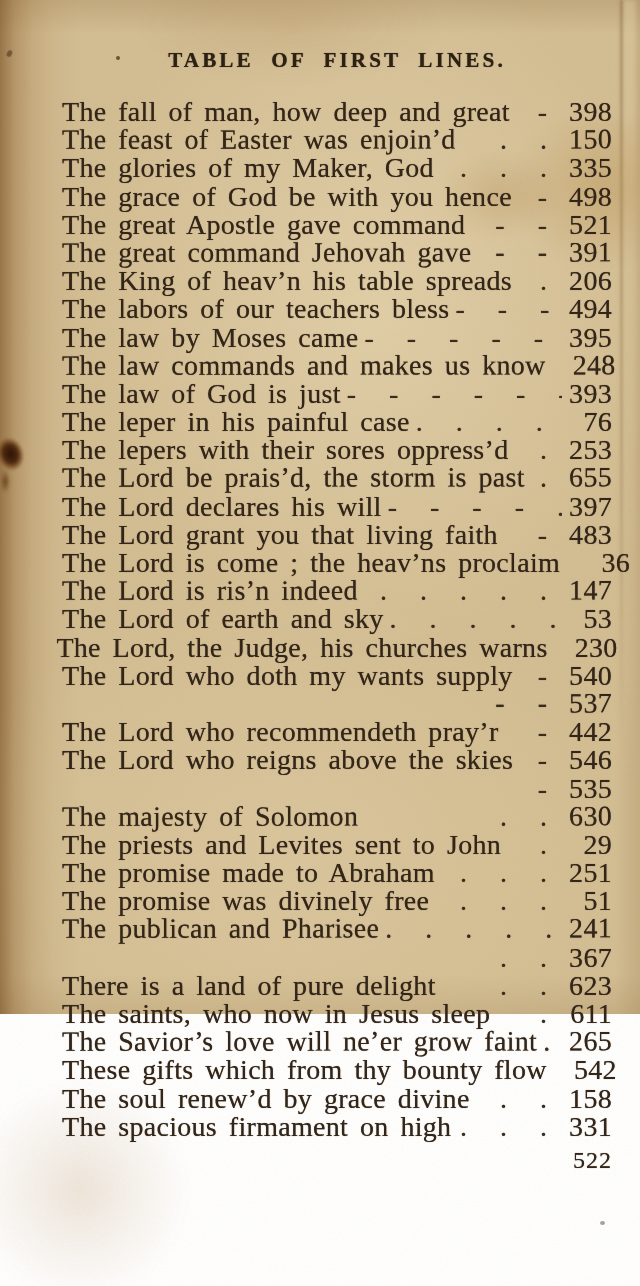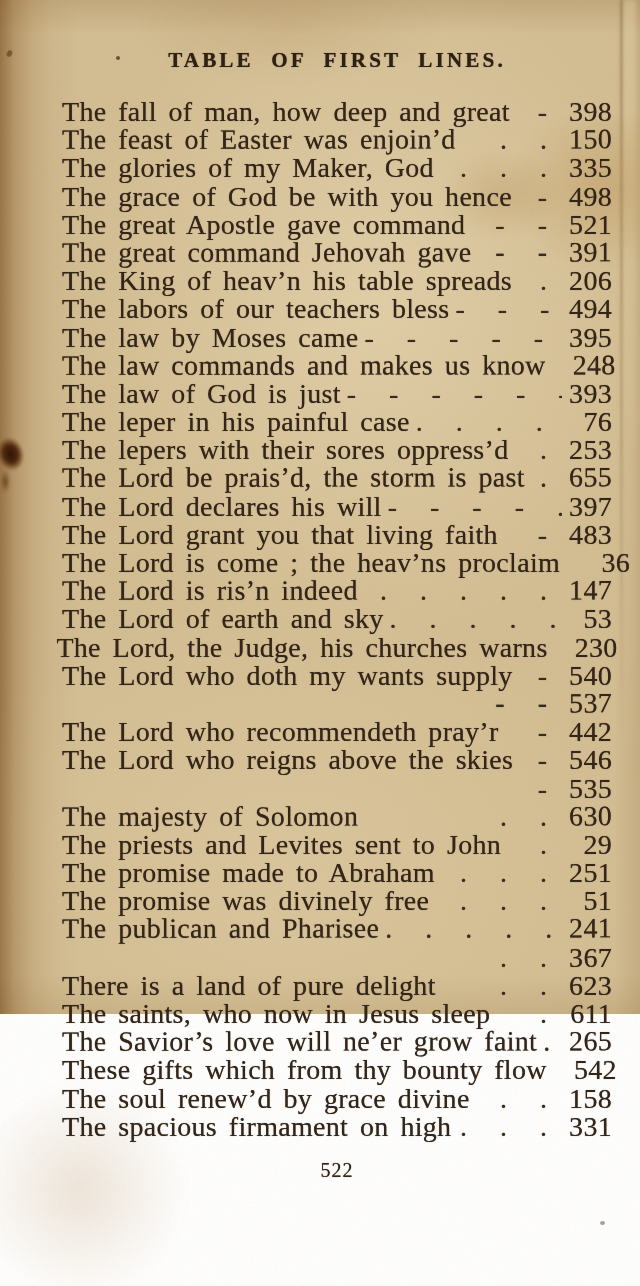--- a/index.html
+++ b/index.html
@@ -93,23 +93,23 @@
     overflow:hidden;
     color:#3a2c1d;
   }
   .row .num{flex:0 0 auto;min-width:50px;text-align:right;}
 
   
   .row:nth-child(4n){transform:translateY(0.4px);justify-content:center;}
   .row:nth-child(4n+2){transform:translateY(-0.4px) rotate(-0.05deg);}
 
   .folio{
-    margin-top:18px;
-    text-align:center;
-    font-size:20px;letter-spacing:1px;
+    margin-top:6px;
+    text-align:right;
+    font-size:24px;letter-spacing:1px;
     text-shadow:0 0 0.8px rgba(51,38,25,0.75);
   }
 </style>
 </head>
 <body>
 
 <div class="page">
 
   <svg class="grain" xmlns="http://www.w3.org/2000/svg" width="640" height="1286">
     <filter id="g">

